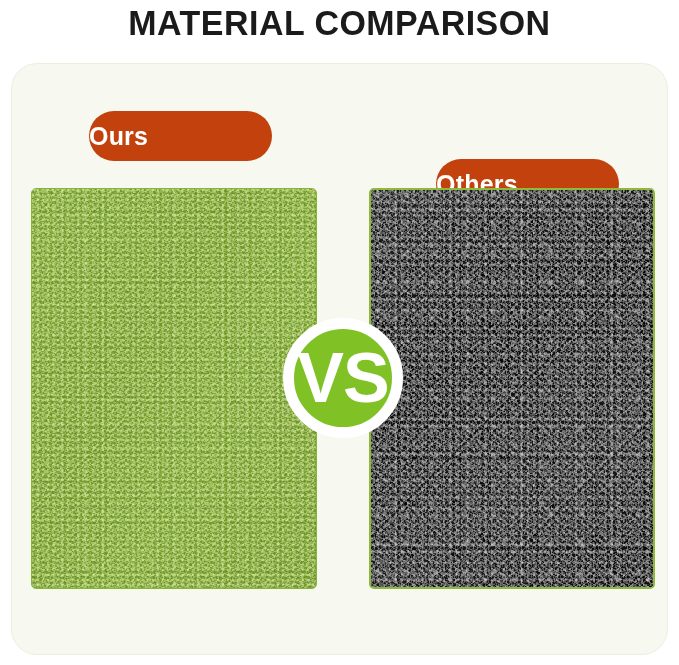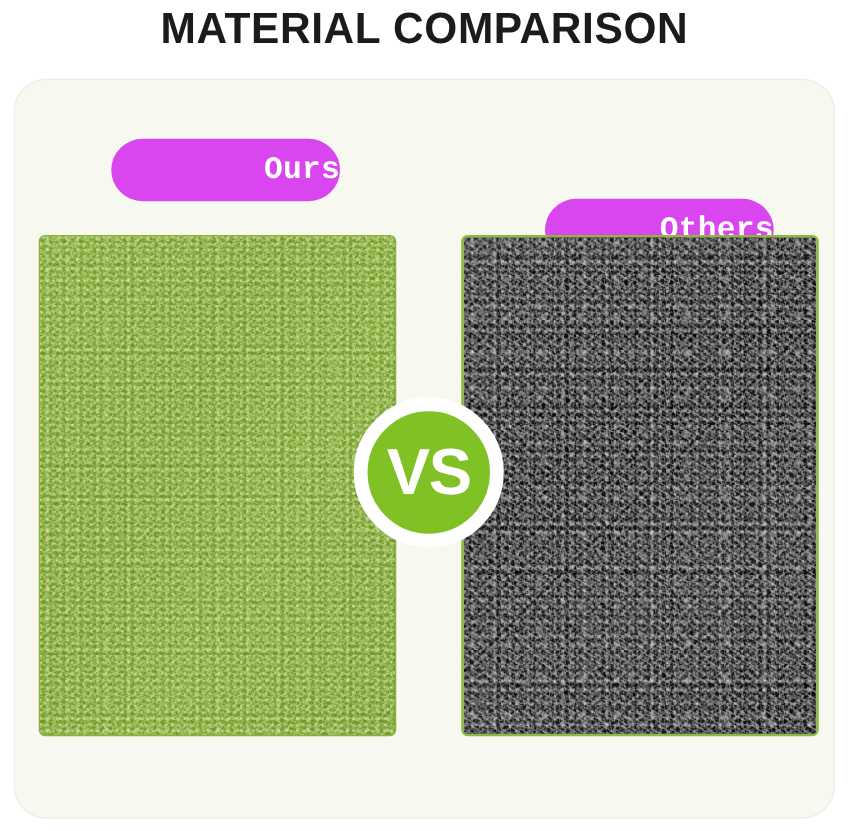--- a/index.html
+++ b/index.html
@@ -46,29 +46,28 @@
     background: #f7f8ef;
     border: 1px solid #ecefe0;
     border-radius: 26px;
   }
 
   
   .pill {
     position: absolute;
     height: 50px;
     border-radius: 25px;
-    background: #d946ef;
+    background: #c2410c;
     color: #ffffff;
     font-size: 25px;
     font-weight: 700;
     line-height: 50px;
-    text-align: right;
+    text-align: left;
     letter-spacing: 0.2px;
     white-space: nowrap;
-    font-family: Liberation Mono, monospace;
   }
   .pill-ours   { left: 77px;  top: 47px; width: 183px; }
   .pill-others { left: 424px; top: 47px; width: 183px; margin-top: 48px; }
 
   
   .pad {
     position: absolute;
     top: 124px;
     width: 286px;
     height: 401px;
@@ -154,21 +153,21 @@
     position: absolute;
     left: 283px;
     top: 318px;
     width: 120px;
     height: 120px;
     border-radius: 50%;
     background: #80c225;
     border: 11px solid #ffffff;
     box-sizing: border-box;
     color: #ffffff;
-    font-size: 52px;
+    font-size: 70px;
     font-weight: 700;
     line-height: 98px;
     text-align: center;
     letter-spacing: -1px;
     z-index: 5;
     white-space: nowrap;
   }
 
   
   .caption {

